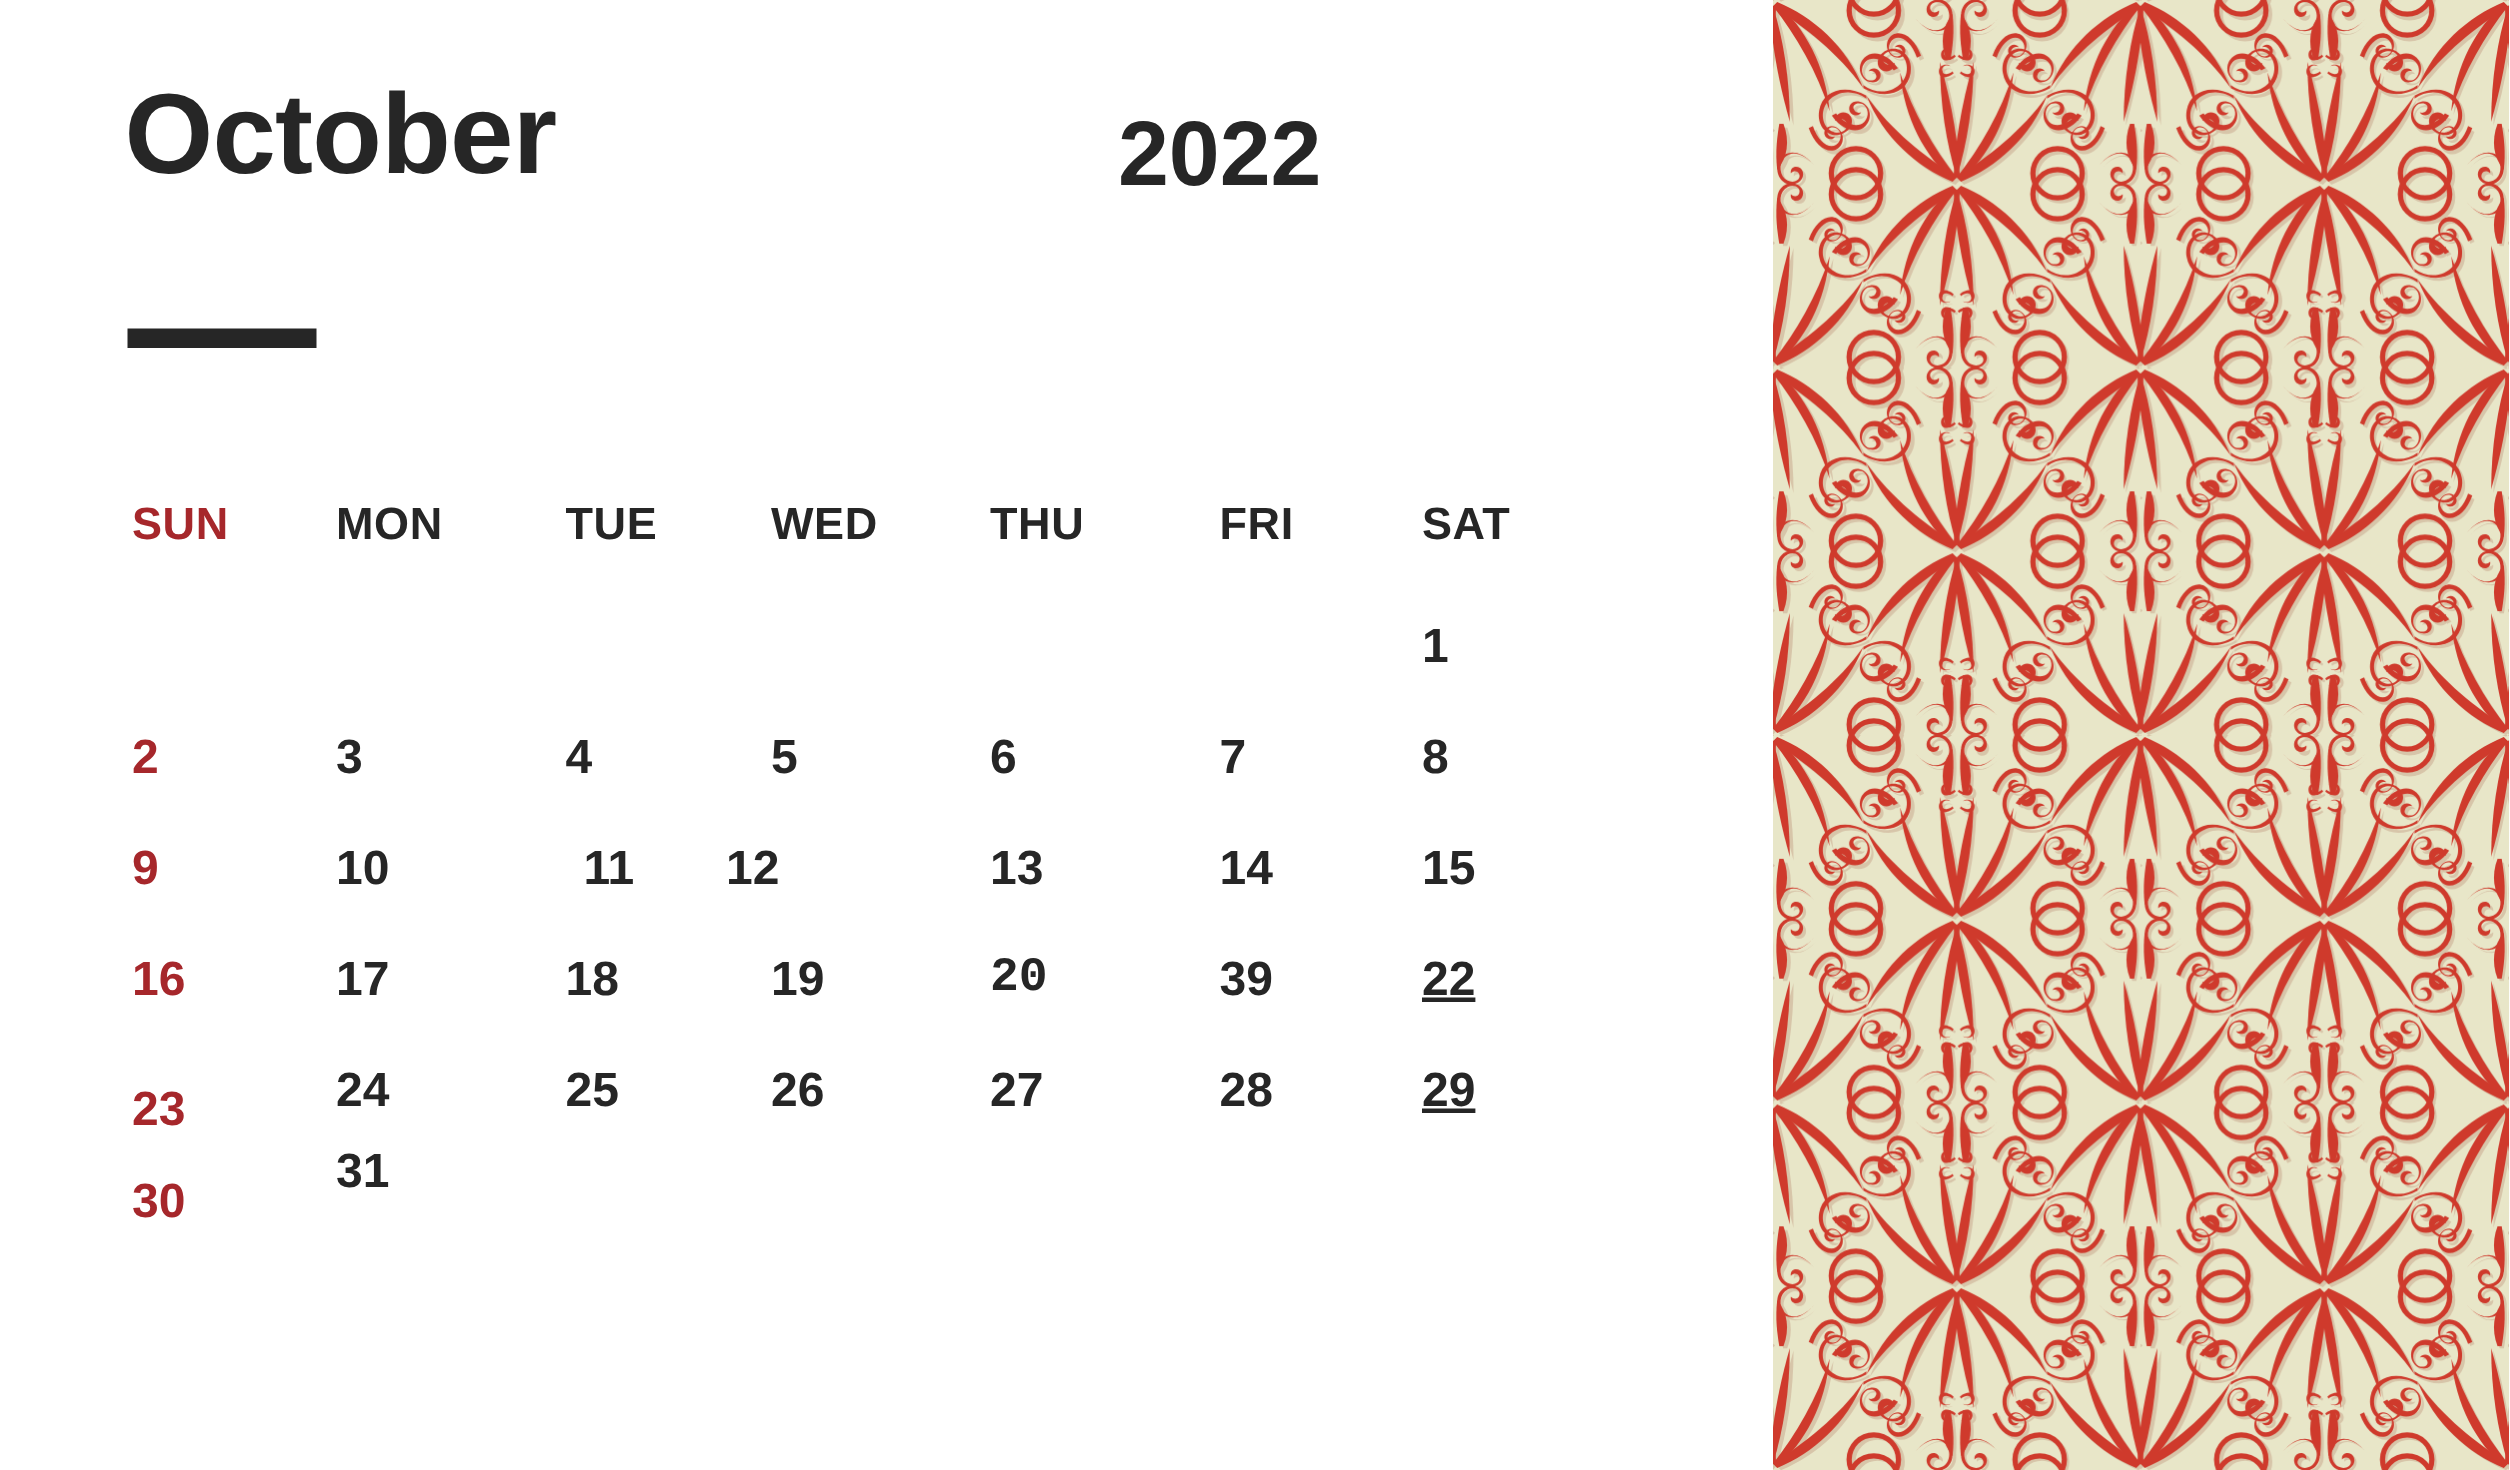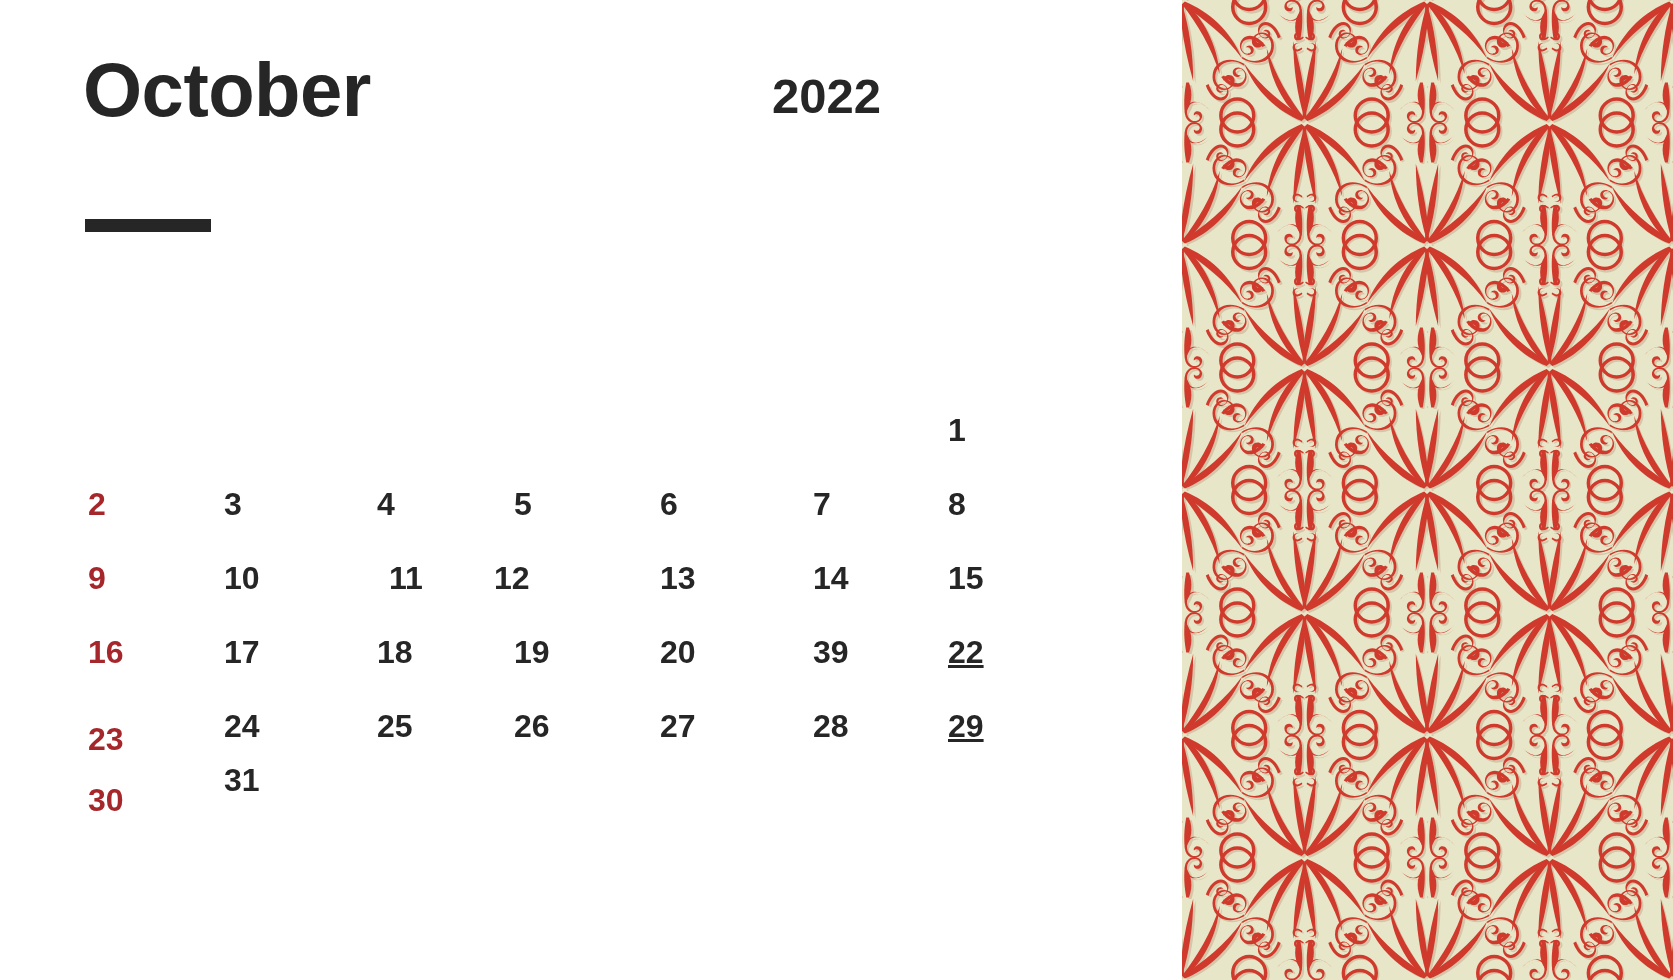--- a/index.html
+++ b/index.html
@@ -37,21 +37,21 @@
     font-weight: 700;
     letter-spacing: -0.5px;
     color: #262626;
     line-height: 1;
   }
 
   #year-label {
     position: absolute;
     right: 163px;
     top: 72px;
-    font-size: 49px;
+    font-size: 61px;
     font-weight: 700;
     color: #262626;
     line-height: 1;
   }
 
   #title-rule {
     position: absolute;
     left: 85px;
     top: 219px;
     width: 126px;
@@ -118,42 +118,51 @@
 <div id="page">
 
   <div id="calendar-panel">
 
     <div id="month-title">October</div>
 
     <div id="year-label">2022</div>
 
     <div id="title-rule"></div>
 
+    <div id="weekday-row">
+        <div class="weekday sunday" style="left: 88px;">SUN</div>
+        <div class="weekday" style="left: 224px;">MON</div>
+        <div class="weekday" style="left: 377px;">TUE</div>
+        <div class="weekday" style="left: 514px;">WED</div>
+        <div class="weekday" style="left: 660px;">THU</div>
+        <div class="weekday" style="left: 813px;">FRI</div>
+        <div class="weekday" style="left: 948px;">SAT</div>
+      </div>
 
     <div id="date-grid">
         <div class="date-cell" style="left: 948px; top: 12px;">1</div>
         <div class="date-cell sunday" style="left: 88px; top: 86px;">2</div>
         <div class="date-cell" style="left: 224px; top: 86px;">3</div>
         <div class="date-cell" style="left: 377px; top: 86px;">4</div>
         <div class="date-cell" style="left: 514px; top: 86px;">5</div>
         <div class="date-cell" style="left: 660px; top: 86px;">6</div>
         <div class="date-cell" style="left: 813px; top: 86px;">7</div>
         <div class="date-cell" style="left: 948px; top: 86px;">8</div>
         <div class="date-cell sunday" style="left: 88px; top: 160px;">9</div>
         <div class="date-cell" style="left: 224px; top: 160px;">10</div>
         <div class="date-cell" style="left: 377px; top: 160px; margin-left: 12px;">11</div>
-        <div class="date-cell" style="left: 494px; top: 160px;">12</div>
+        <div class="date-cell" style="left: 484px; top: 160px;">12</div>
         <div class="date-cell" style="left: 660px; top: 160px;">13</div>
         <div class="date-cell" style="left: 813px; top: 160px;">14</div>
         <div class="date-cell" style="left: 948px; top: 160px;">15</div>
         <div class="date-cell sunday" style="left: 88px; top: 234px;">16</div>
         <div class="date-cell" style="left: 224px; top: 234px;">17</div>
         <div class="date-cell" style="left: 377px; top: 234px;">18</div>
         <div class="date-cell" style="left: 514px; top: 234px;">19</div>
-        <div class="date-cell" style="left: 660px; top: 234px;">20</div>
+        <div class="date-cell" style="left: 660px; top: 234px; font-family: Liberation Mono, monospace;">20</div>
         <div class="date-cell" style="left: 813px; top: 234px;">39</div>
         <div class="date-cell" style="left: 948px; top: 234px; text-decoration: underline;">22</div>
         <div class="date-cell sunday" style="left: 88px; top: 308px; margin-top: 13px;">23</div>
         <div class="date-cell" style="left: 224px; top: 308px;">24</div>
         <div class="date-cell" style="left: 377px; top: 308px;">25</div>
         <div class="date-cell" style="left: 514px; top: 308px;">26</div>
         <div class="date-cell" style="left: 660px; top: 308px;">27</div>
         <div class="date-cell" style="left: 813px; top: 308px;">28</div>
         <div class="date-cell" style="left: 948px; top: 308px; text-decoration: underline;">29</div>
         <div class="date-cell sunday" style="left: 88px; top: 382px;">30</div>

